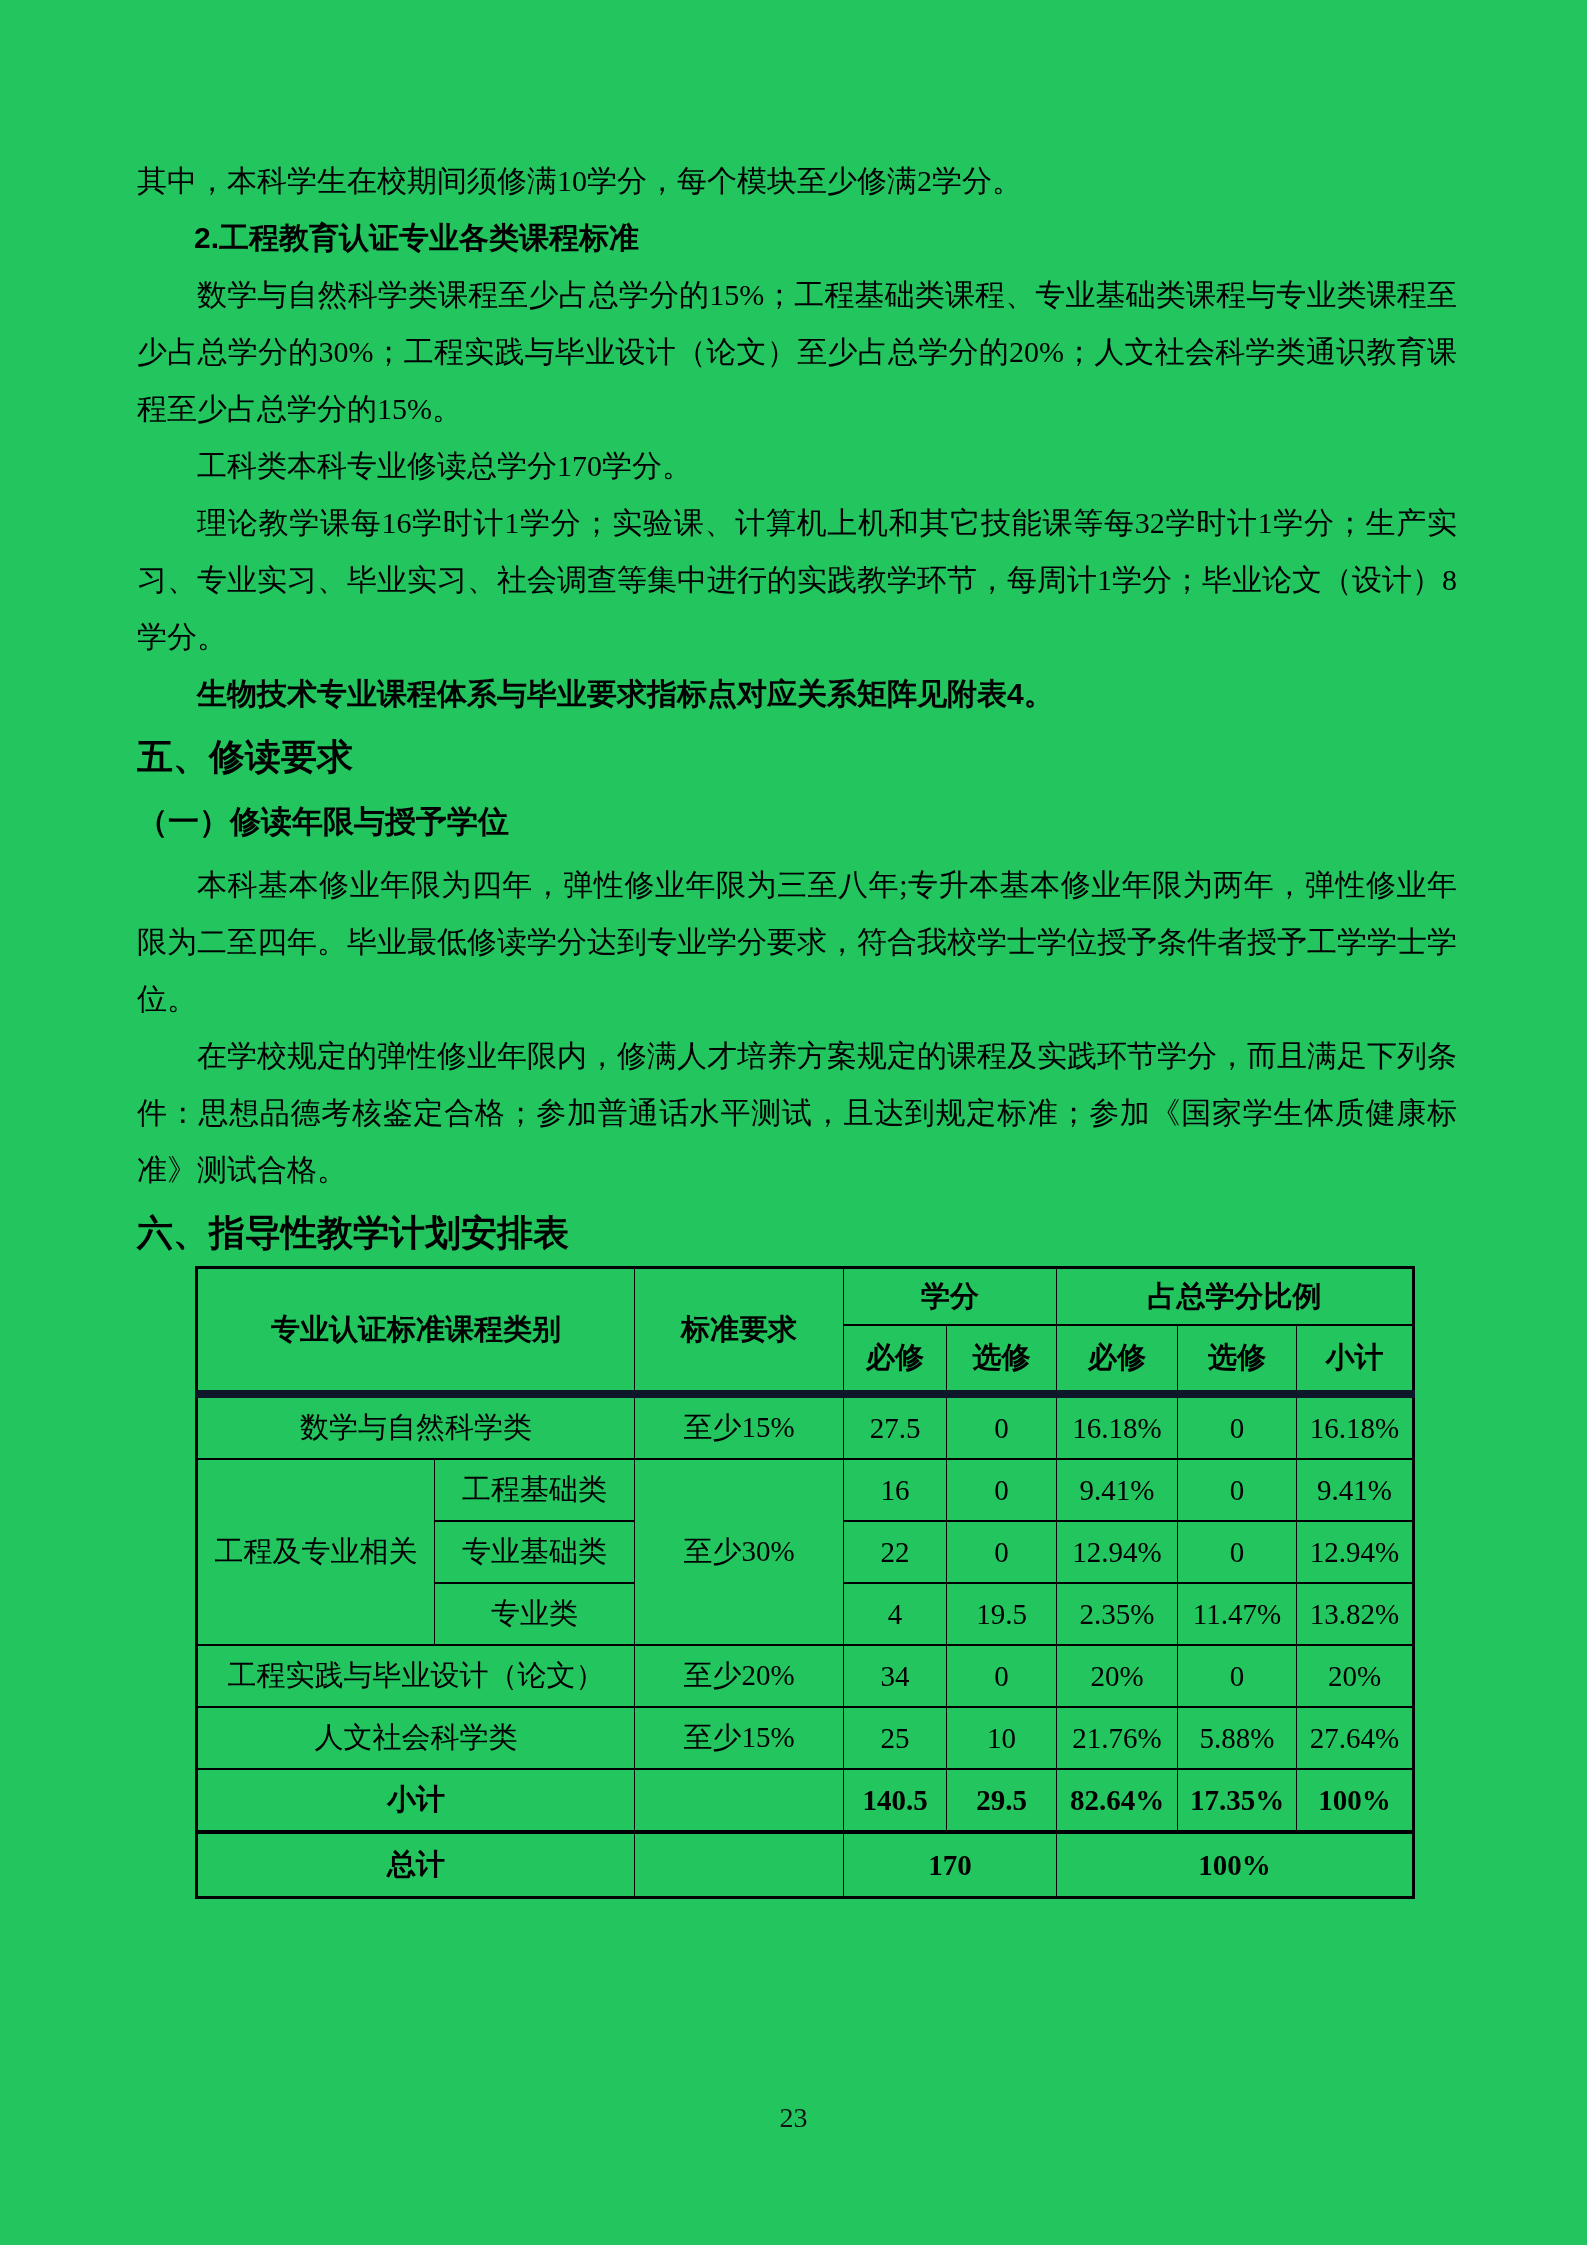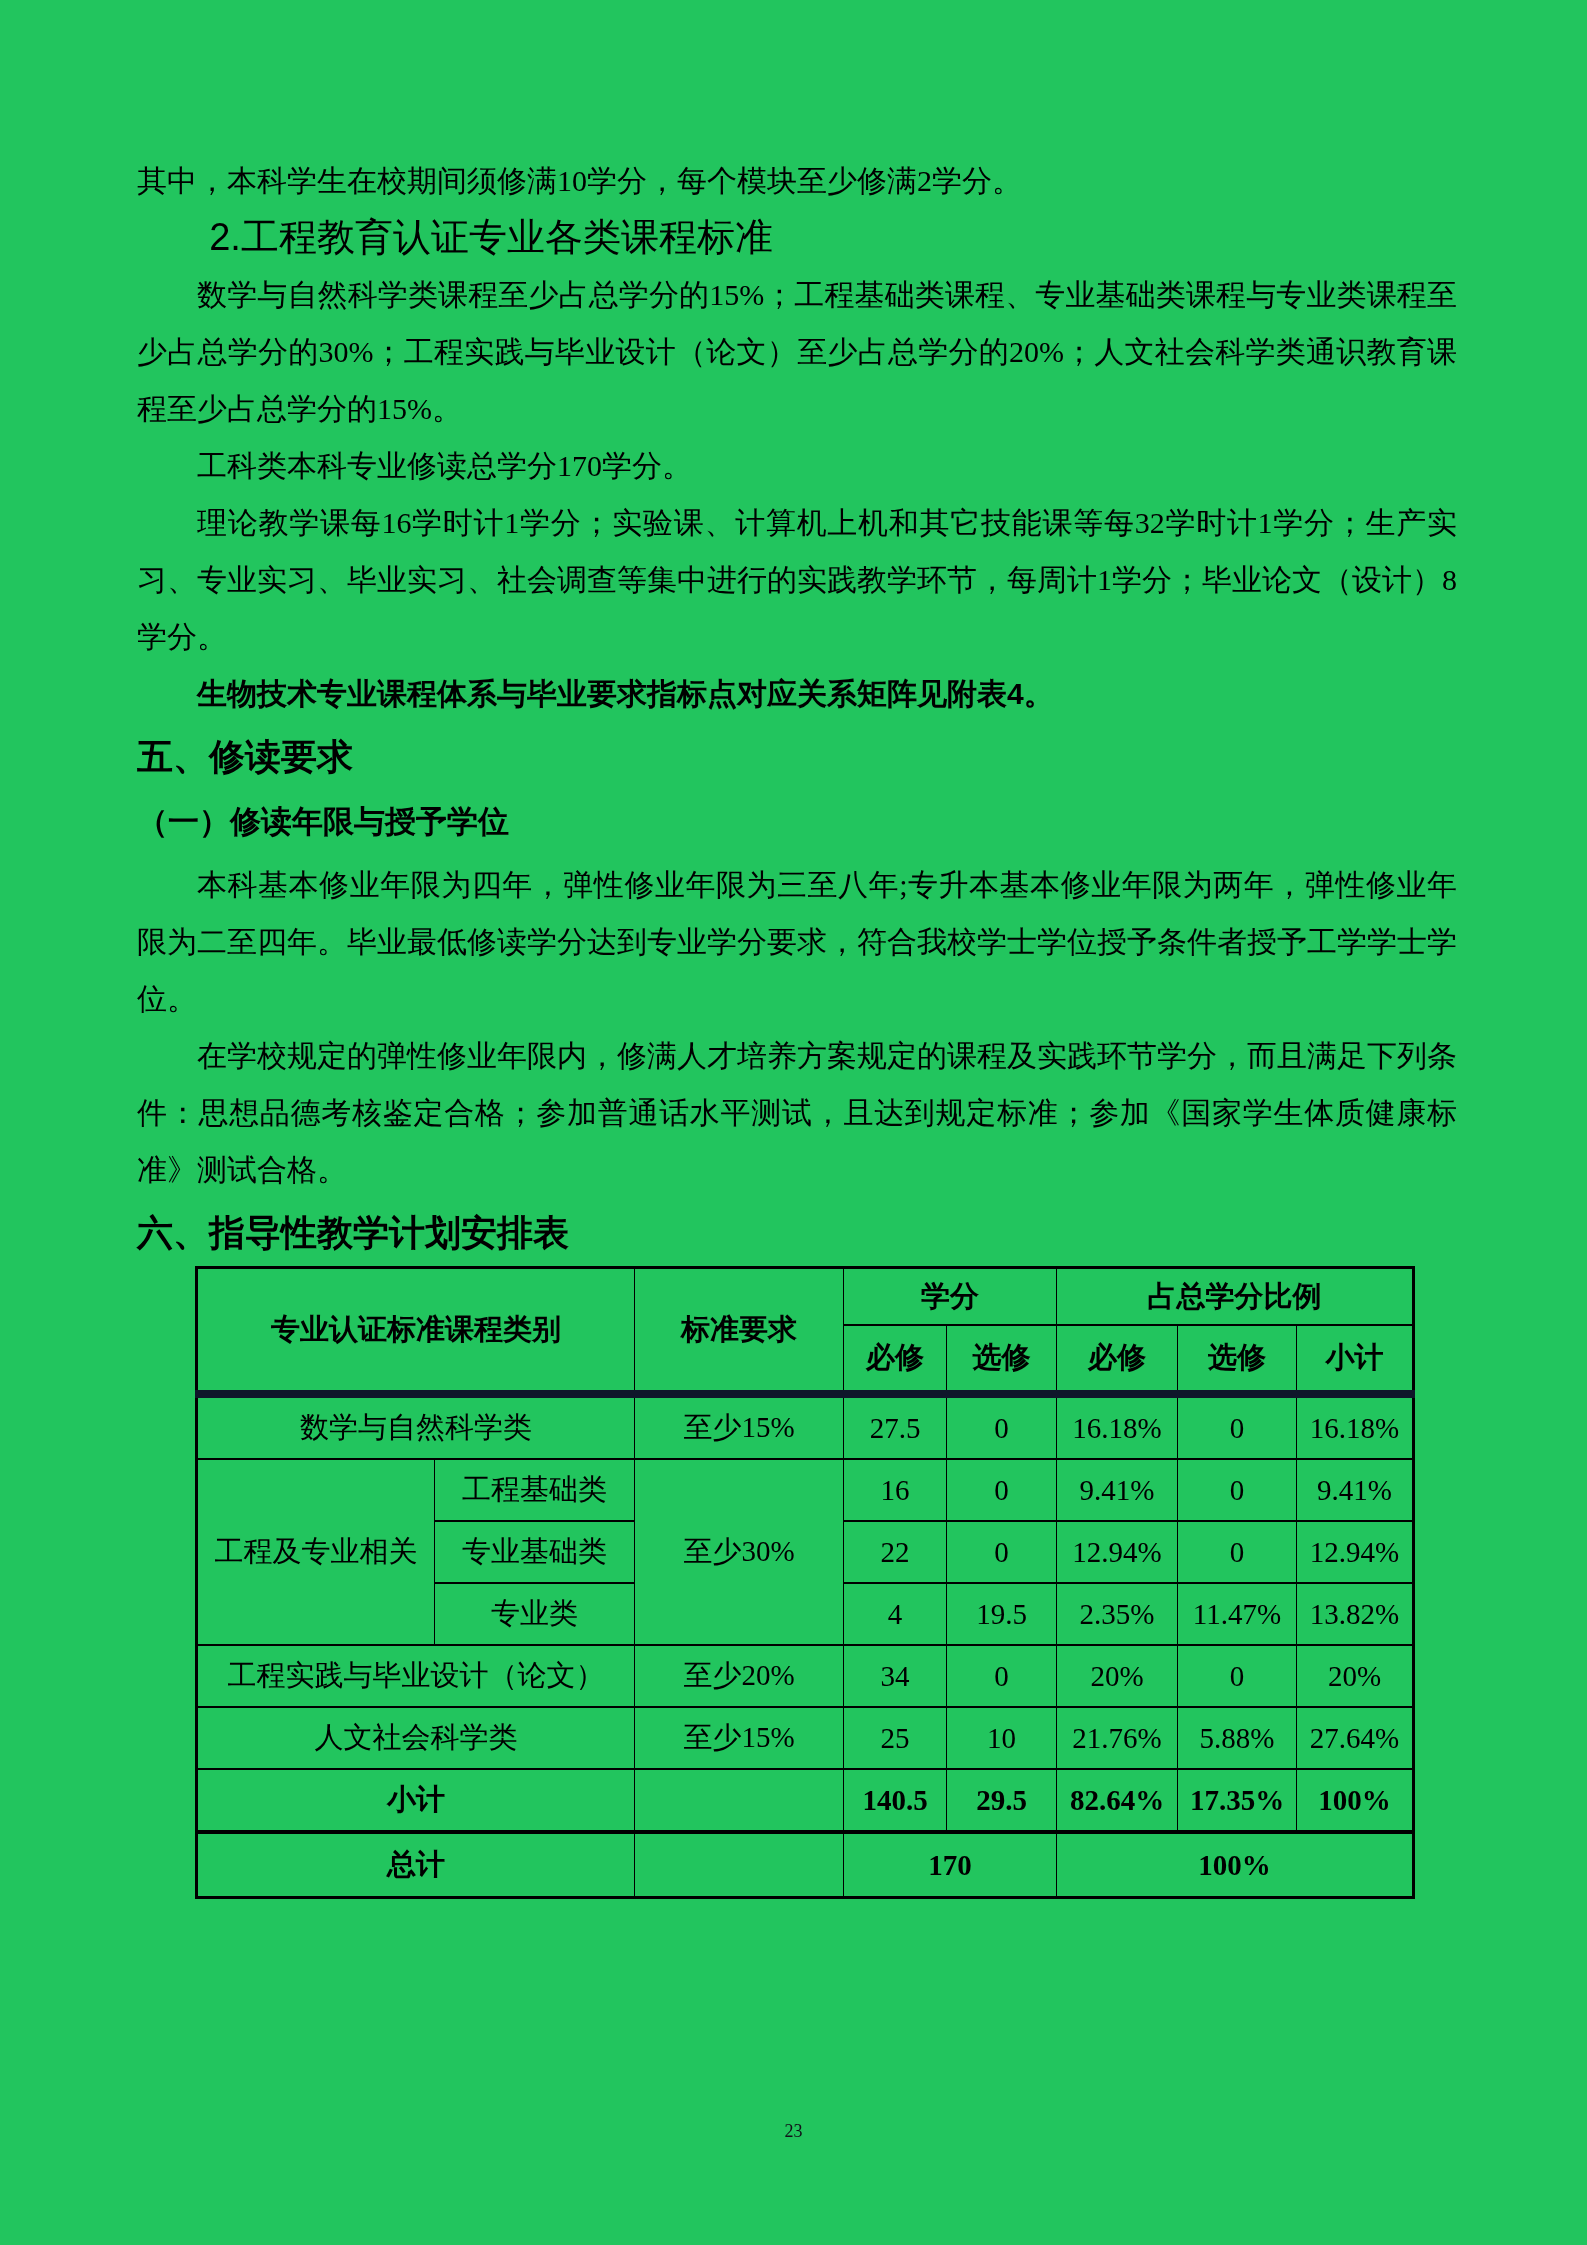--- a/index.html
+++ b/index.html
@@ -21,22 +21,22 @@
   }
   .para {
     font-size: 30px;
     line-height: 57px;
     text-align: justify;
     margin: 0;
   }
   .indent { text-indent: 2em; }
   .h-num {
     font-family: "Liberation Sans", "DejaVu Sans", sans-serif;
-    font-weight: normal;
-    font-size: 38px;
+    font-weight: bold;
+    font-size: 30px;
     line-height: 57px;
     text-indent: 1.9em;
     margin: 0;
   }
   .h-bold-para {
     font-family: "Liberation Sans", "DejaVu Sans", sans-serif;
     font-weight: bold;
     font-size: 30px;
     line-height: 57px;
     text-indent: 2em;
@@ -94,24 +94,23 @@
   .credit-table tr.total-row td { border-top: 4px solid #000; }
   .credit-table td.bold, .credit-table tr.subtotal-row td, .credit-table tr.total-row td { font-weight: bold; }
   .credit-table tr.subtotal-row td { height: 60px; }
   .credit-table tr.total-row td { height: 62px; }
   .page-number {
     position: absolute;
     left: 0;
     right: 0;
     top: 2102px;
     text-align: center;
-    font-size: 18px;
+    font-size: 28px;
     font-family: "Liberation Serif", "DejaVu Serif", serif;
     color: #111118;
-    margin-top: 19px;
   }
 </style>
 </head>
 <body>
 
 <div class="page">
   <div class="content">
 
     <p class="para">其中，本科学生在校期间须修满10学分，每个模块至少修满2学分。</p>
 

